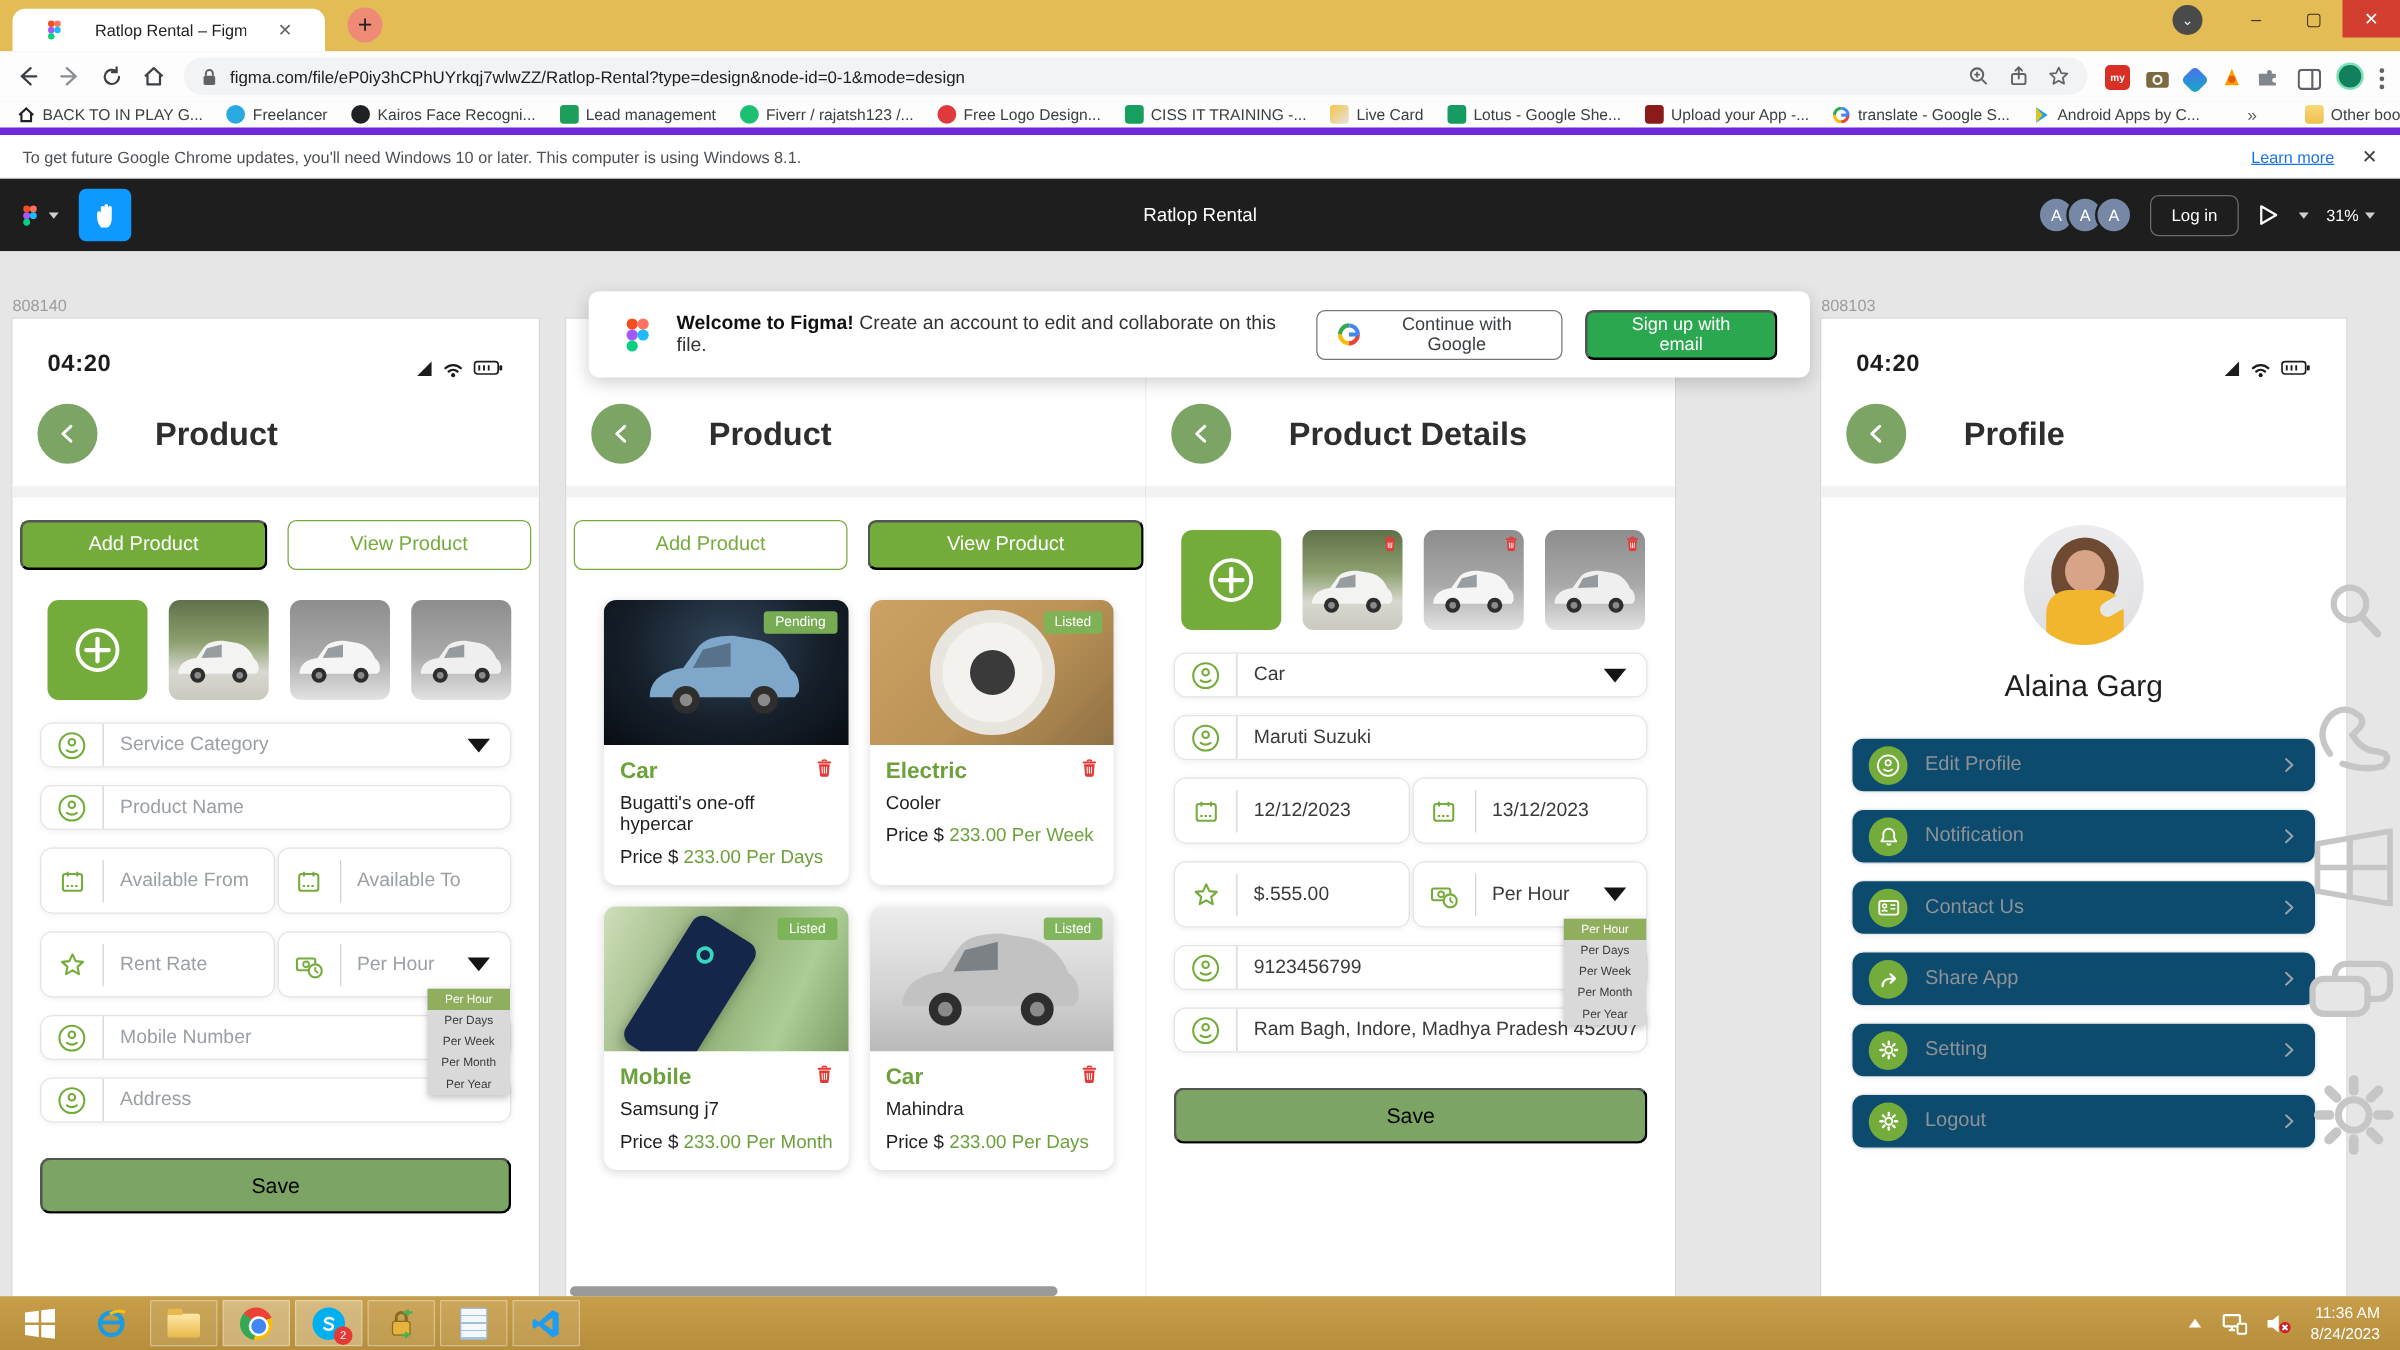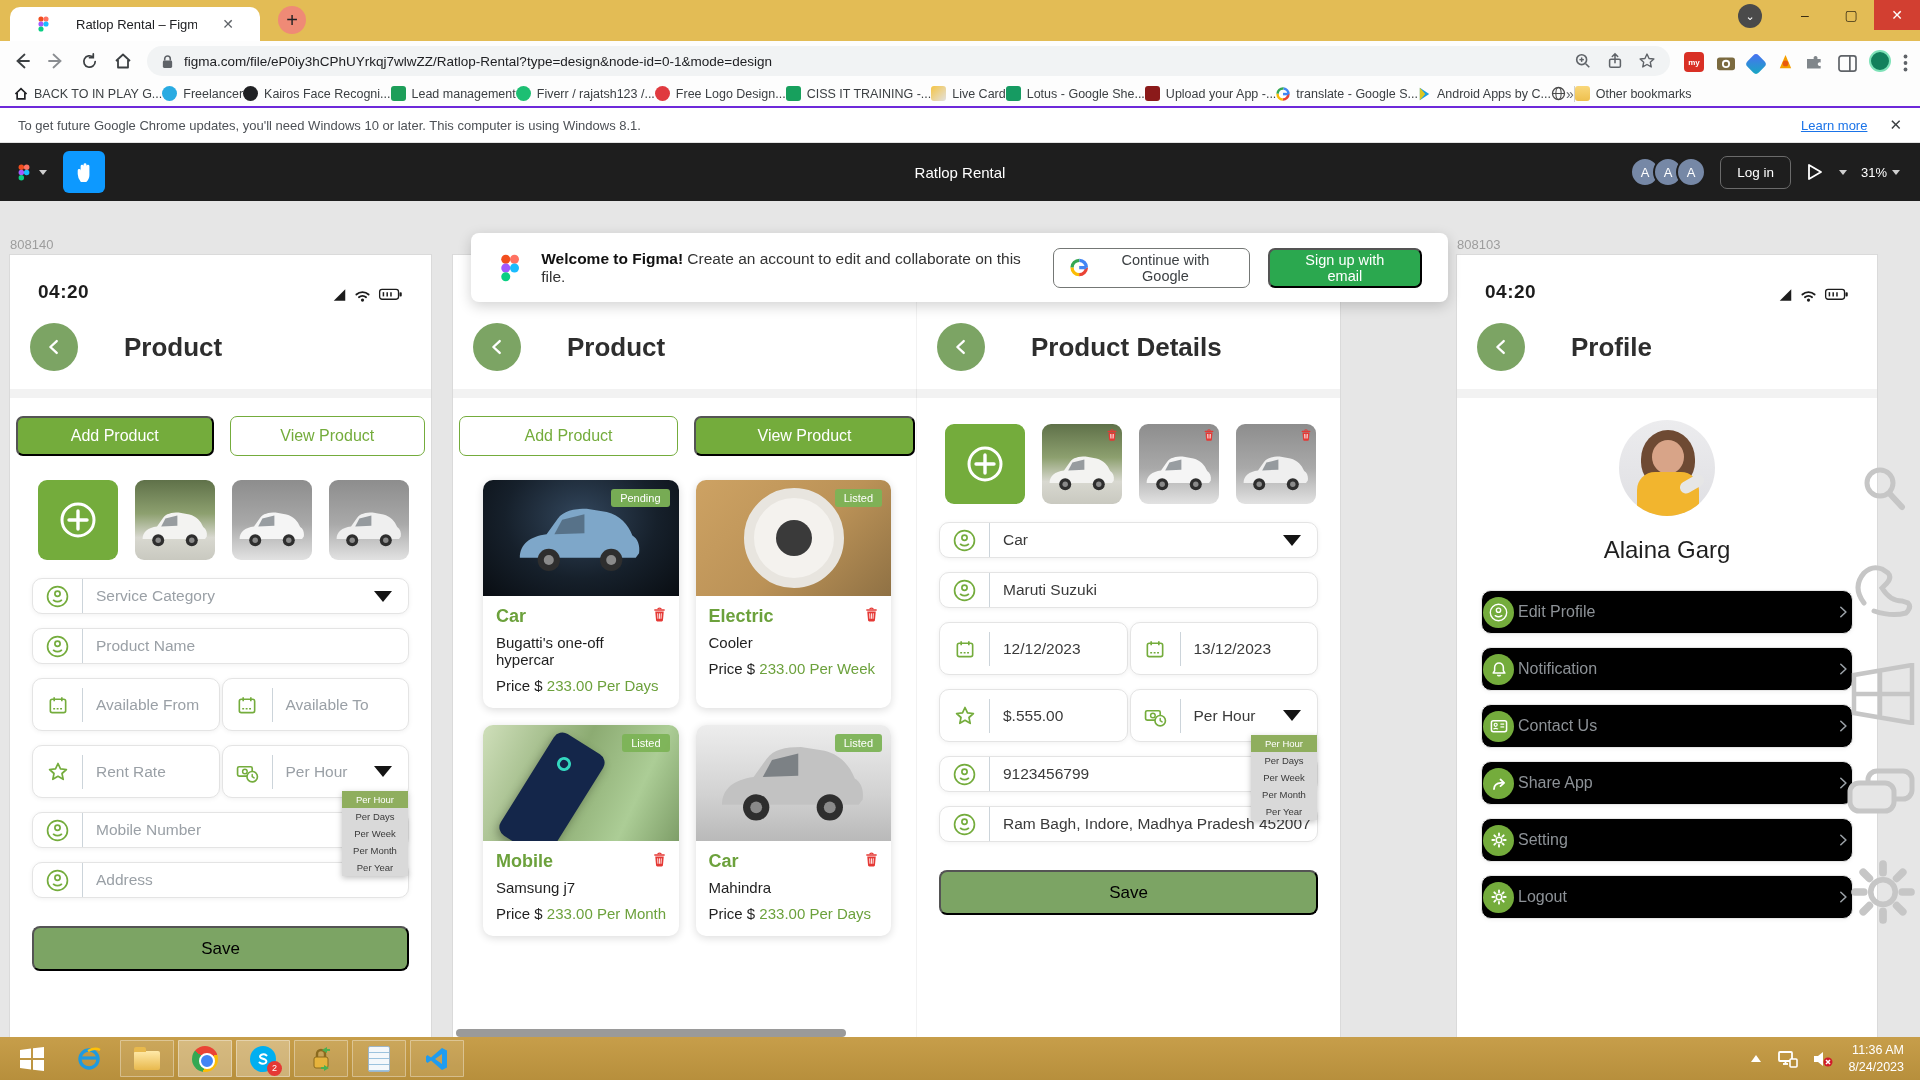--- a/index.html
+++ b/index.html
@@ -24,21 +24,21 @@
   .navi{color:#5f6368}
   .omnibox{flex:1;height:30px;background:#f1f3f4;border-radius:15px;display:flex;align-items:center;padding:0 14px;gap:10px;min-width:0}
   .omnibox .url{font-size:13.5px;color:#202124;white-space:nowrap;overflow:hidden;flex:1}
   .obicons{display:flex;gap:14px;align-items:center;color:#5f6368}
   .exts{display:flex;gap:12px;align-items:flex-end}
   .extchip{width:20px;height:20px;border-radius:4px}
   .ext-my{background:#d93025;color:#fff;font-size:8px;font-weight:bold}
   .avatar-ext{width:22px;height:22px;border-radius:50%;background:#12805c;border:2px solid #7ee2b8}
 
   
-  .bookbar{position:absolute;top:81px;left:0;width:1920px;height:27px;background:#fdfdfd;display:flex;align-items:center;padding:0 14px;border-bottom:2px solid #6d28d9}
+  .bookbar{position:absolute;top:81px;left:0;width:1920px;height:27px;background:#fdfdfd;display:flex;align-items:center;padding:0 14px;gap:19px;border-bottom:6px solid #6d28d9}
   .bm{display:flex;align-items:center;gap:6px;font-size:12.5px;color:#3c4043;white-space:nowrap}
   .fav{width:15px;height:15px;border-radius:3px;flex:none}
   .bmsep{width:1px;height:16px;background:#d0d0d0}
   .morechev{color:#5f6368;font-size:14px}
 
   
   .notice{position:absolute;top:108px;left:0;width:1920px;height:35px;background:#fff;border-bottom:1px solid #e3e3e3;display:flex;align-items:center;padding:0 18px;font-size:13px;color:#4d5156}
   .notice .lnk{margin-left:auto;color:#1a73e8;text-decoration:underline}
   .notice .nx{margin-left:22px;color:#3c4043;font-size:15px}
 
@@ -117,21 +117,21 @@
   .hscroll{position:absolute;left:456px;top:828px;width:390px;height:8px;border-radius:4px;background:#9a9a9a;z-index:5}
 
   
   .pavatar{width:96px;height:96px;border-radius:50%;margin:22px auto 0;position:relative;overflow:hidden;background:linear-gradient(180deg,#ececee 0%,#dfdfe3 100%)}
   .pav-hair{position:absolute;left:22px;top:10px;width:54px;height:58px;border-radius:50% 50% 45% 45%;background:#6e4a33}
   .pav-face{position:absolute;left:33px;top:20px;width:32px;height:34px;border-radius:50%;background:#d8a488}
   .pav-body{position:absolute;left:18px;top:52px;width:62px;height:44px;border-radius:18px 18px 0 0;background:#f2b52e}
   .pav-arm{position:absolute;left:60px;top:58px;width:26px;height:12px;border-radius:6px;background:#e6e6e6;transform:rotate(-30deg)}
   .pname{text-align:center;font-size:24px;color:#1f1f1f;margin-top:20px}
   .pmenu{margin:26px 24px 0;display:flex;flex-direction:column;gap:13px}
-  .mitem{height:44px;border:1px solid #e7e7e7;border-radius:10px;display:flex;align-items:center;padding:0 1px;gap:4px;box-shadow:0 1px 4px rgba(0,0,0,.05);background:#000000}
+  .mitem{height:44px;border:1px solid #e7e7e7;border-radius:10px;display:flex;align-items:center;padding:0 13px;gap:14px;box-shadow:0 1px 4px rgba(0,0,0,.05);background:#0c4a6e}
   .micon{width:31px;height:31px;border-radius:50%;background:#74ac3c;flex:none}
   .mlab{color:#8d9297;font-size:16px}
   .mchev{margin-left:auto;color:#9aa0a6}
 
   
   .sideic{position:absolute;color:#c6c6c6;z-index:40}
 
   
   .taskbar{position:absolute;left:0;top:1037px;width:1920px;height:43px;background:linear-gradient(180deg,#c79e4a,#b78f3c);display:flex;align-items:center;padding:0 6px;gap:4px}
   .tslot{width:54px;height:37px;border:1px solid rgba(255,255,255,.35);background:rgba(255,255,255,.10);border-radius:1px}

